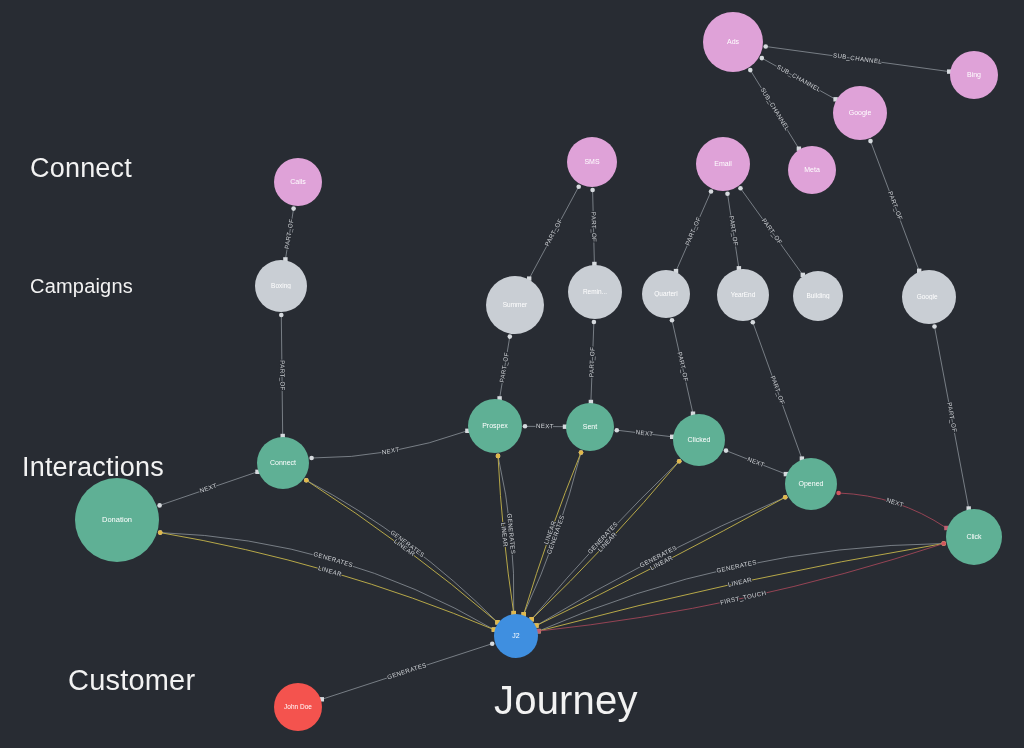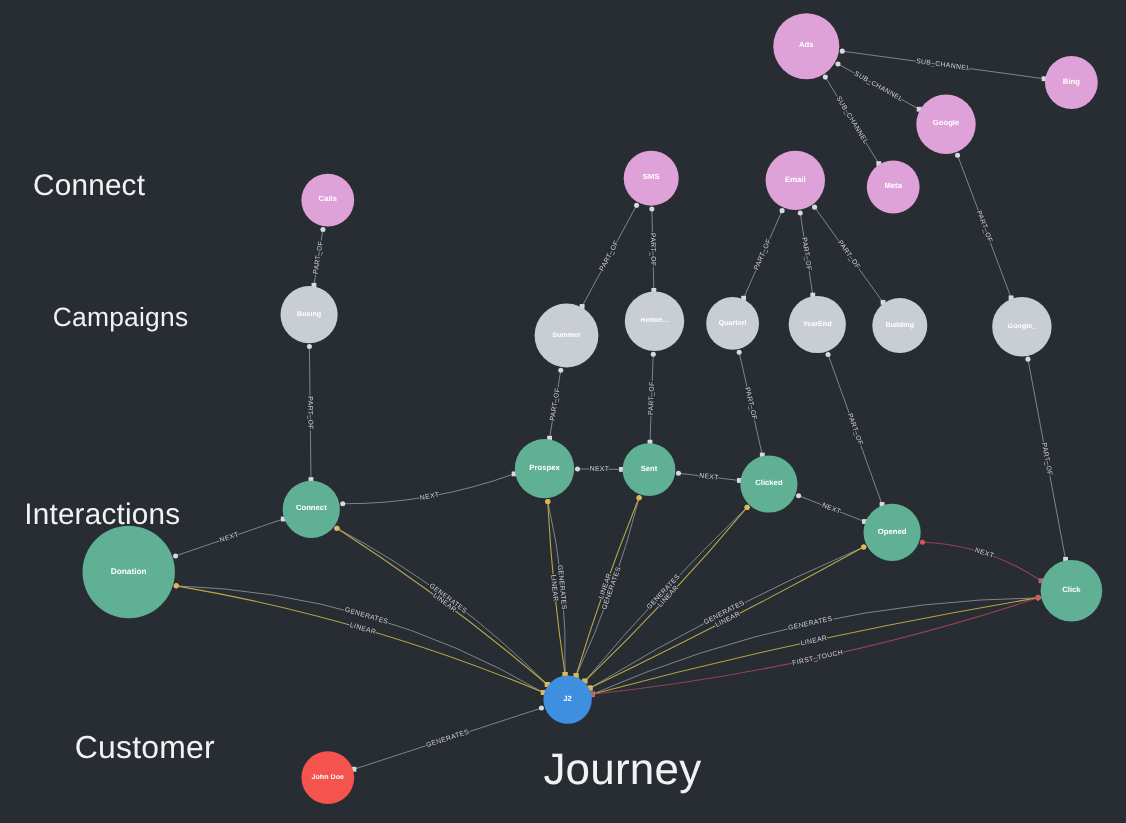--- a/index.html
+++ b/index.html
@@ -40,21 +40,21 @@
     user-select: none;
   }
   .node-label {
     display: block;
     width: 100%;
     padding: 0 0;
     box-sizing: border-box;
     white-space: nowrap;
     overflow: hidden;
     text-overflow: clip;
-    font-weight: 700;
+    font-weight: 400;
   }
   .tier-label {
     position: absolute;
     color: #f2f2f2;
     font-weight: 400;
     letter-spacing: 0.2px;
     white-space: nowrap;
     user-select: none;
   }
   .edge-label {
@@ -302,18 +302,18 @@
       </div>
       <div class="node" style="left: 494px; top: 614px; width: 44px; height: 44px; background: rgb(63, 143, 224); font-size: 7px;">
         <span class="node-label">J2</span>
       </div>
       <div class="node" style="left: 274px; top: 683px; width: 48px; height: 48px; background: rgb(244, 83, 78); font-size: 6.5px;">
         <span class="node-label">John Doe</span>
       </div>
     </div>
   <div id="tier-labels-group">
       <div class="tier-label" style="left: 30px; top: 153px; font-size: 27px;">Connect</div>
-      <div class="tier-label" style="left: 30px; top: 275px; font-size: 24px; margin-left: 18px;">Campaigns</div>
+      <div class="tier-label" style="left: 30px; top: 275px; font-size: 20px;">Campaigns</div>
       <div class="tier-label" style="left: 22px; top: 432px; font-size: 27px; margin-top: 20px;">Interactions</div>
       <div class="tier-label" style="left: 68px; top: 664px; font-size: 29px;">Customer</div>
       <div class="tier-label" style="left: 494px; top: 678px; font-size: 40px;">Journey</div>
     </div>
 </div>
 
 </body></html>

